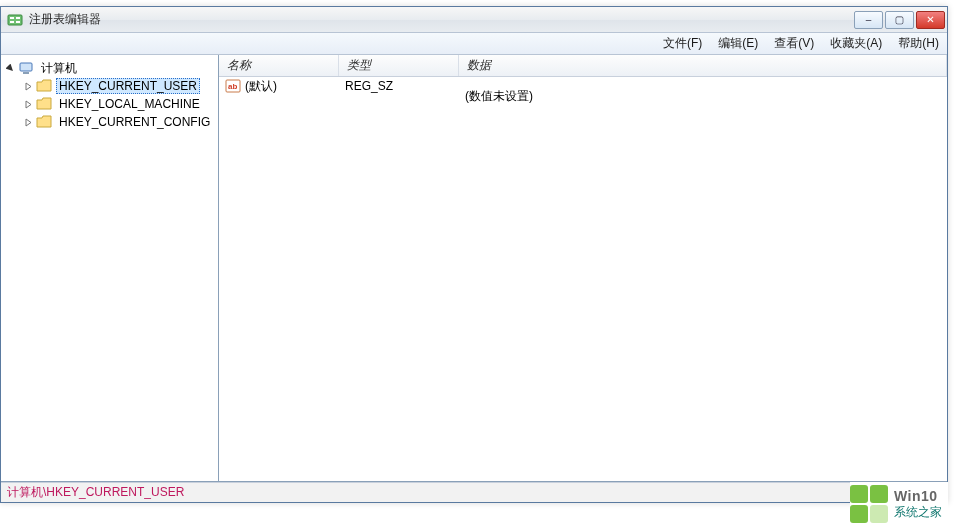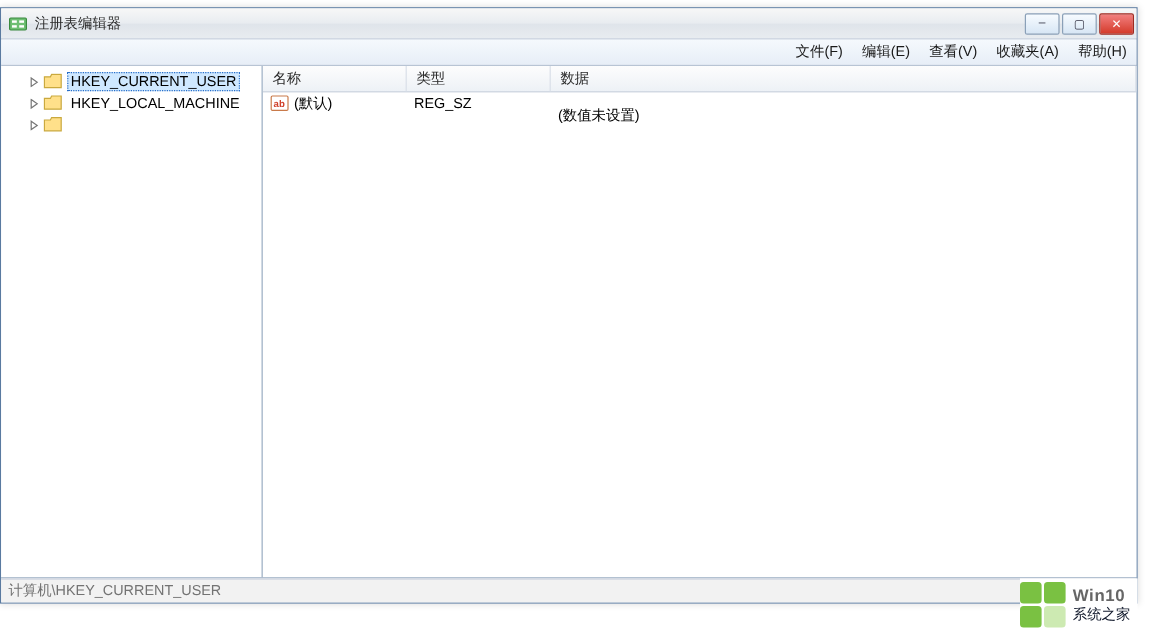--- a/index.html
+++ b/index.html
@@ -121,20 +121,21 @@
     height: 22px;
     display: flex;
     background: linear-gradient(to bottom,#fdfdfd,#edf1f6);
     border-bottom: 1px solid #c8d0dc;
   }
   .col-head {
     border-right: 1px solid #d9dfe8;
     padding: 4px 8px;
     display: flex; align-items: center;
     color: #2a2a2a;
+    font-style: italic;
   }
   .col-name { width: 120px; }
   .col-type { width: 120px; }
   .col-data { flex: 1; }
   .list-body { flex: 1; overflow: auto; }
   .list-row {
     height: 18px;
     display: flex;
     align-items: center;
   }
@@ -147,21 +148,21 @@
     margin-right: 4px;
     display: flex; align-items: center; 
   }
   
   .statusbar {
     height: 20px;
     background: #f2f2f2;
     border-top: 1px solid #c8d0dc;
     display: flex; align-items: center;
     padding-left: 6px;
-    color: #737373;
+    color: #be185d;
   }
   
   .watermark {
     position: absolute;
     right: 12px; bottom: 0;
     height: 44px;
     display: flex;
     align-items: center;
     padding-right: 6px;
     background: #fff;
@@ -170,21 +171,21 @@
   .wm-logo {
     width: 38px; height: 38px;
     display: grid;
     grid-template-columns: 1fr 1fr;
     grid-template-rows: 1fr 1fr;
     gap: 2px;
     margin-right: 6px;
   }
   .wm-sq { border-radius: 3px; }
   .wm-text1 { font-size: 14px; color: #666; font-weight: 600; letter-spacing: 0.5px; }
-  .wm-text2 { font-size: 12px; color: #0f172a; }
+  .wm-text2 { font-size: 12px; color: #0f766e; }
 </style>
 </head>
 <body>
 
 <div class="window">
 
   <div class="titlebar">
     <span class="app-icon">
       <svg viewBox="0 0 16 16" width="16" height="16">
         <rect x="1" y="3" width="14" height="10" rx="1" fill="#6fbf73" stroke="#3a8a3e"></rect>
@@ -207,20 +208,34 @@
     <div class="menu-item">编辑(E)</div>
     <div class="menu-item">查看(V)</div>
     <div class="menu-item">收藏夹(A)</div>
     <div class="menu-item">帮助(H)</div>
   </div>
 
   <div class="client">
 
     <div class="tree-pane">
 
+      <div class="tree-node" style="padding-left:0">
+        <span class="tree-expander">
+          <svg width="9" height="9" viewBox="0 0 9 9">
+              <path d="M1 1 L8 4.5 L1 8 Z" fill="#333" transform="rotate(45 4.5 4.5)"></path>
+            </svg>
+        </span>
+        <span class="tree-icon">
+          <svg width="16" height="16" viewBox="0 0 16 16">
+            <rect x="2" y="3" width="12" height="8" rx="1" fill="#cfe3f8" stroke="#4a79b8"></rect>
+            <rect x="5" y="12" width="6" height="2" fill="#8aa0b8"></rect>
+          </svg>
+        </span>
+        <span class="tree-label">计算机</span>
+      </div>
 
 
       <div class="tree-node" style="padding-left:18px">
         <span class="tree-expander">
           <svg width="9" height="9" viewBox="0 0 9 9">
               <path d="M2 1 L7 4.5 L2 8 Z" fill="none" stroke="#777"></path>
             </svg>
         </span>
         <span class="tree-icon">
           <svg class="folder-svg" viewBox="0 0 16 14">
@@ -249,20 +264,21 @@
         <span class="tree-expander">
           <svg width="9" height="9" viewBox="0 0 9 9">
               <path d="M2 1 L7 4.5 L2 8 Z" fill="none" stroke="#777"></path>
             </svg>
         </span>
         <span class="tree-icon">
           <svg class="folder-svg" viewBox="0 0 16 14">
               <path d="M1 3 L6 3 L7 1 L15 1 L15 12 L1 12 Z" fill="#ffe08a" stroke="#caa93e"></path>
             </svg>
         </span>
+        <span class="tree-label">HKEY_CURRENT_CONFIG</span>
       </div>
     </div>
 
     <div class="list-pane">
       <div class="list-header">
         <div class="col-head col-name">名称</div>
         <div class="col-head col-type">类型</div>
         <div class="col-head col-data">数据</div>
       </div>
       <div class="list-body">

